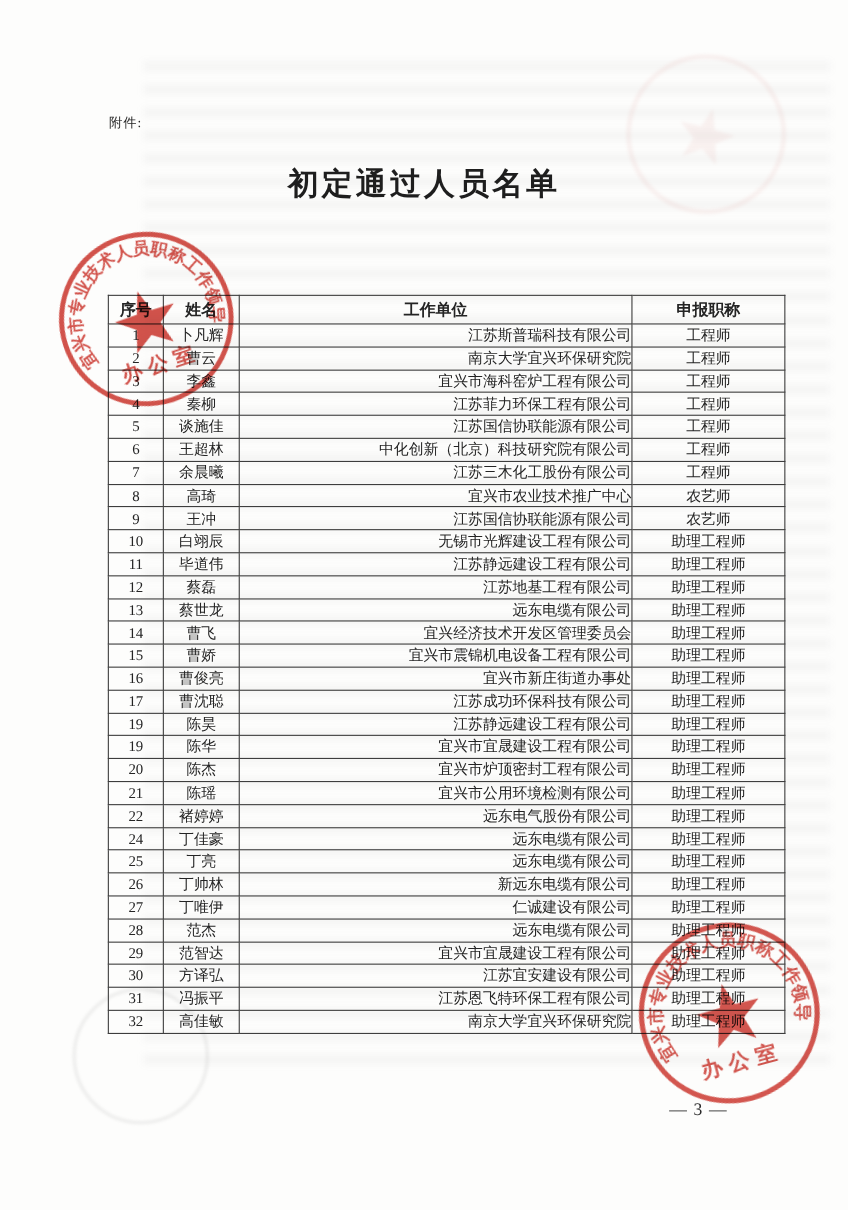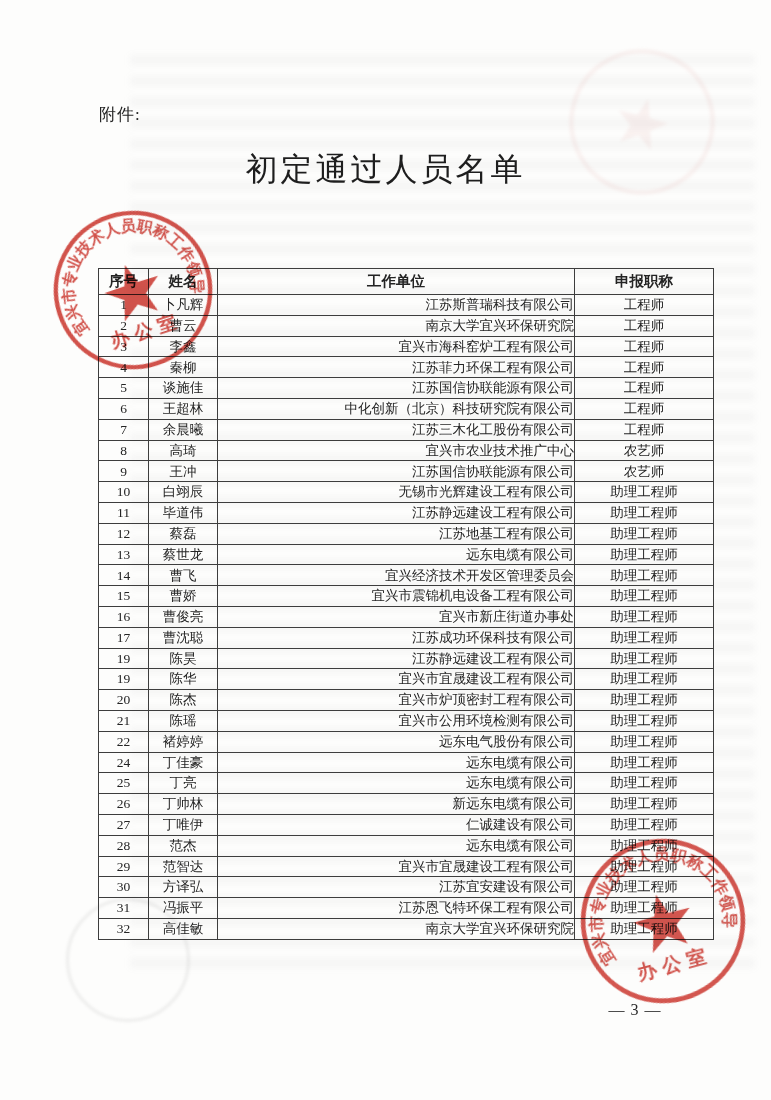--- a/index.html
+++ b/index.html
@@ -31,26 +31,26 @@
     pointer-events:none;
   }
   .bleed-ring-gray {
     position:absolute; left:66px; top:898px; width:124px; height:124px;
     border:3px solid #9a9a9a; border-radius:50%;
     opacity:0.16; filter:blur(1.6px);
     pointer-events:none;
   }
   .attachment-label {
     position:absolute; left:99px; top:103px;
-    font-size:17px; letter-spacing:1px;
+    font-size:12px; letter-spacing:1px;
   }
   .doc-title {
     position:absolute; left:0; top:148px; width:100%;
     text-align:center;
-    font-size:32px; font-weight:400; letter-spacing:3px;
+    font-size:28px; font-weight:700; letter-spacing:3px;
     color:#1e1e1e;
   }
   .table-wrap {
     position:absolute; left:98px; top:268px; width:615px;
   }
   table {
     width:100%;
     border-collapse:collapse;
     table-layout:fixed;
     border:1.5px solid #2e2e2e;

